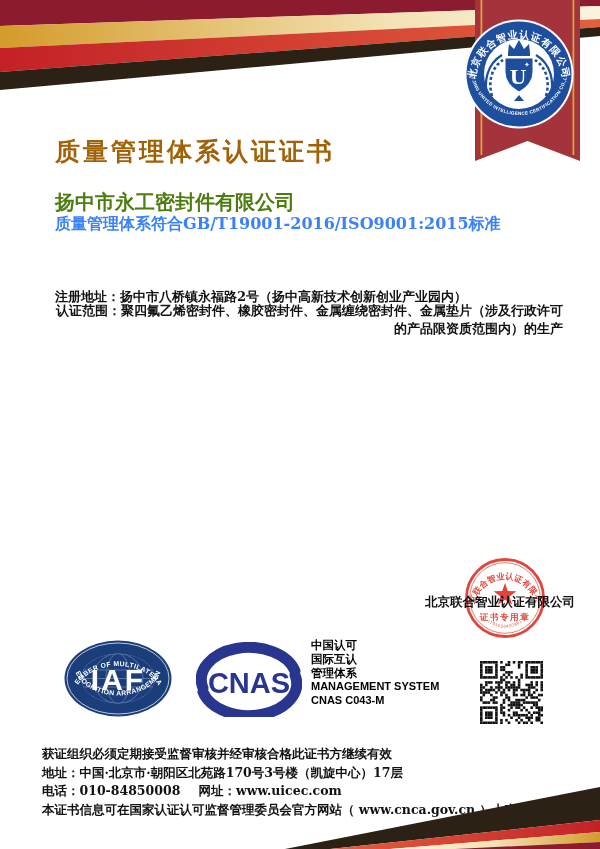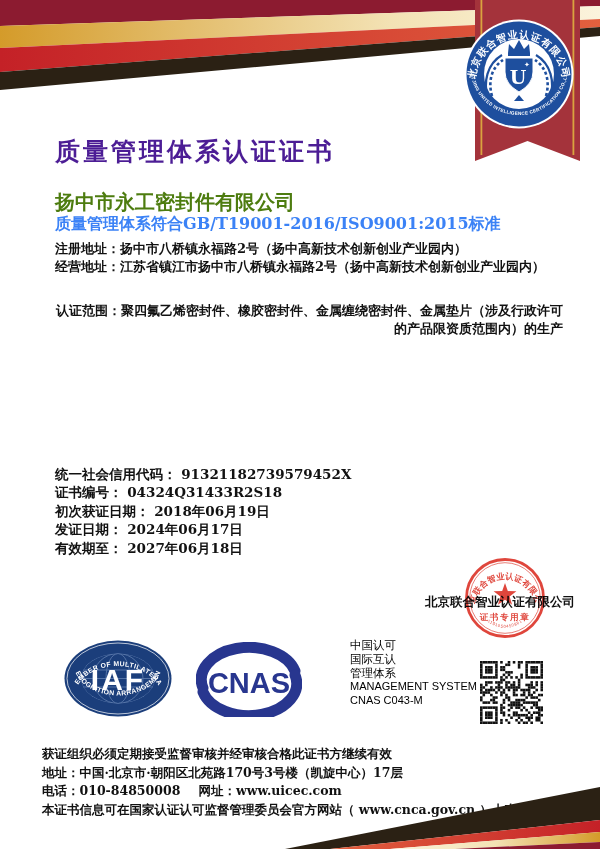--- a/index.html
+++ b/index.html
@@ -1,30 +1,30 @@
 <!DOCTYPE html>
 <html><head>
 <meta charset="utf-8">
 <style>
   html,body{margin:0;padding:0;background:#888;}
   .page{position:relative;width:600px;height:849px;background:#fff;overflow:hidden;
         font-family:"DejaVu Serif","Liberation Serif",serif;color:#111;}
   .abs{position:absolute;}
-  .title{left:55px;top:135px;font-size:25px;font-weight:700;letter-spacing:3px;color:#4c1d95;}
+  .title{left:55px;top:135px;font-size:25px;font-weight:700;letter-spacing:3px;color:#a16207;}
   .company-name{left:55px;top:189px;font-size:20px;font-weight:700;color:#4d7c0f;}
   .standard{left:55px;top:214px;font-size:16px;font-weight:700;color:#3b82f6;}
   .addr{left:55px;top:240px;font-size:13px;font-weight:700;line-height:17.6px;width:530px;}
-  .addr div{white-space:nowrap;}
+  .addr div{white-space:nowrap;margin-top:48px;}
   .scope{left:55px;top:302px;font-size:13px;font-weight:700;line-height:17.6px;width:508px;text-align:right;}
   .details{left:55px;top:465px;font-size:13.5px;font-weight:700;line-height:18.4px;}
   .issuer-name{left:425px;top:594px;font-size:12.5px;font-weight:700;z-index:5;}
   .seal{left:461px;top:554px;z-index:6;opacity:.93;mix-blend-mode:multiply;}
   .iaf{left:64px;top:640px;}
   .cnas{left:196px;top:642px;}
-  .accblock{left:311px;top:639px;font-size:11.5px;font-weight:400;line-height:13.8px;color:#000;margin-left:39px;}
+  .accblock{left:311px;top:639px;font-size:11.5px;font-weight:700;line-height:13.8px;color:#000;}
   .accblock .en{font-family:"Liberation Sans",sans-serif;font-size:11px;}
   .qr{left:480px;top:661px;}
   .footer{left:42px;top:745px;font-size:12.5px;font-weight:700;line-height:18.6px;}
   .footer .gap{display:inline-block;width:18px;}
   .banner-top{left:0;top:0;z-index:1;}
   .banner-bottom{left:0;top:784px;z-index:1;}
   .badge{left:450px;top:0;z-index:2;}
   svg text{font-family:"DejaVu Serif","Liberation Serif",serif;}
   svg .sans{font-family:"Liberation Sans","DejaVu Sans",sans-serif;}
 </style>
@@ -81,31 +81,23 @@
       <polygon points="64,101 74,101 69,95" fill="#1E4F9E"></polygon>
     </g>
   </svg>
 
   <div class="abs title">质量管理体系认证证书</div>
 
   <div class="abs company-name">扬中市永工密封件有限公司</div>
   <div class="abs standard">质量管理体系符合GB/T19001-2016/ISO9001:2015标准</div>
   <div class="abs addr">
     <div>注册地址：扬中市八桥镇永福路2号（扬中高新技术创新创业产业园内）</div>
-    <div>经营地址：江苏省镇江市扬中市八桥镇永福路2号（扬中高新技术创新创业产业园内）</div>
   </div>
   <div class="abs scope">认证范围：聚四氟乙烯密封件、橡胶密封件、金属缠绕密封件、金属垫片（涉及行政许可的产品限资质范围内）的生产</div>
 
-  <div class="abs details">
-    <div>统一社会信用代码： 91321182739579452X</div>
-    <div>证书编号： 04324Q31433R2S18</div>
-    <div>初次获证日期： 2018年06月19日</div>
-    <div>发证日期： 2024年06月17日</div>
-    <div>有效期至： 2027年06月18日</div>
-  </div>
 
   <div class="abs issuer-name">北京联合智业认证有限公司</div>
   <svg class="abs seal" width="88" height="88" viewBox="0 0 88 88">
     <defs>
       <path id="sArcTop" d="M 13,51 A 31.5,31.5 0 0 1 75,51" fill="none"></path>
       <path id="sArcBot" d="M 19,57 A 27,27 0 0 0 69,57" fill="none"></path>
     </defs>
     <circle cx="44" cy="44" r="38.5" stroke="#DD382D" stroke-width="2.8" fill="none"></circle>
     <circle cx="44" cy="44" r="35.3" stroke="#DD382D" stroke-width="0.7" fill="none"></circle>
     <polygon points="44,29 46.8,37.1 55.4,37.3 48.6,42.5 51.1,50.7 44,45.8 36.9,50.7 39.4,42.5 32.6,37.3 41.2,37.1" fill="#DD382D"></polygon>

